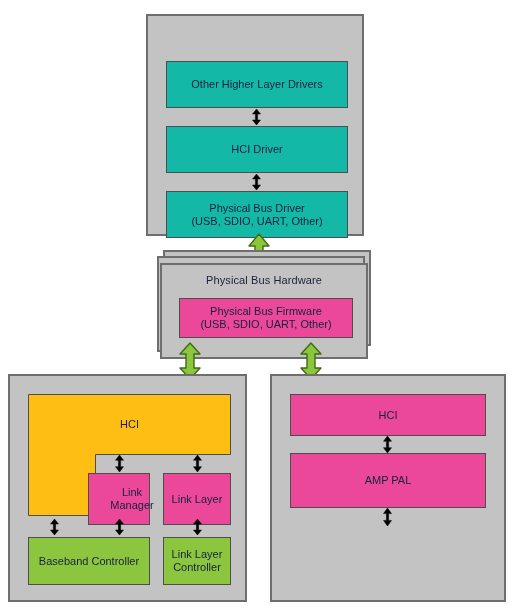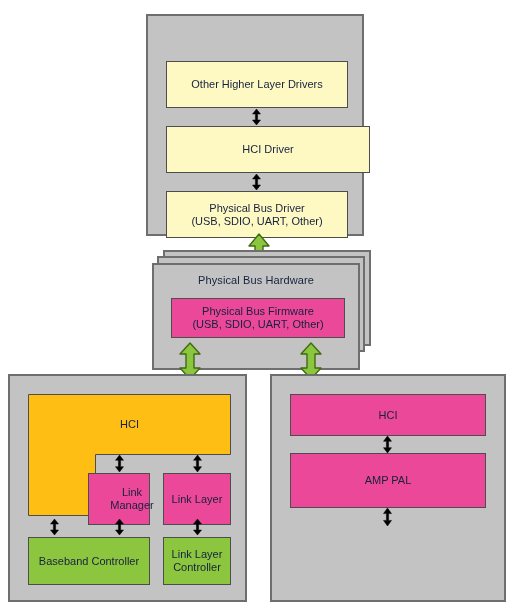--- a/index.html
+++ b/index.html
@@ -43,21 +43,21 @@
     border: 1px solid #4d4d4d;
     display: flex;
     align-items: center;
     justify-content: center;
     text-align: center;
     font-size: 11px;
     line-height: 13px;
     color: #16213e;
     white-space: pre-line;
   }
-  .blue  { background: #fef9c3; }
+  .blue  { background: #14b8a6; }
   .orange{ background: #ec4899; }
   .green { background: #8cc63f; }
 
   
   .arrow-bk {
     position: absolute;
     width: 11px;
   }
   .arrow-bk svg { display: block; }
 
@@ -78,21 +78,21 @@
 </style>
 </head>
 <body>
 
 <div id="canvas">
 
   <div class="panel" style="left:146px; top:14px; width:218px; height:222px;">
 
     <div class="block blue" style="left:18px; top:45px; width:182px; height:47px;">Other Higher Layer Drivers</div>
 
-    <div class="block blue" style="left:18px; top:110px; width:204px; height:47px;">HCI Driver</div>
+    <div class="block blue" style="left:18px; top:110px; width:182px; height:47px;">HCI Driver</div>
 
     <div class="block blue" style="left:18px; top:175px; width:182px; height:47px;">Physical Bus Driver
 (USB, SDIO, UART, Other)</div>
 
     <div class="arrow-bk" style="left:103px; top:93px; height:16px;">
       <svg width="11" height="16" viewBox="0 0 11 16">
         <path d="M5.5 0 L9.5 5 L6.6 5 L6.6 11 L9.5 11 L5.5 16 L1.5 11 L4.4 11 L4.4 5 L1.5 5 Z" fill="#000" stroke="#000" stroke-width="0.5"></path>
       </svg>
     </div>
     <div class="arrow-bk" style="left:103px; top:158px; height:16px;">
@@ -105,21 +105,21 @@
   <div class="arrow-gr" style="left:247px; top:233px;">
     <svg width="24" height="42" viewBox="0 0 24 42">
       <path d="M12 1 L22 13 L16 13 L16 29 L22 29 L12 41 L2 29 L8 29 L8 13 L2 13 Z" fill="#8cc63f" stroke="#3f6b12" stroke-width="1.4" stroke-linejoin="round"></path>
     </svg>
   </div>
 
   <div class="panel" style="left:163px; top:250px; width:208px; height:96px;"></div>
 
   <div class="panel" style="left:157px; top:256px; width:208px; height:96px;"></div>
 
-  <div class="panel" style="left:152px; top:263px; width:208px; height:107px;">
+  <div class="panel" style="left:160px; top:263px; width:208px; height:96px;">
     <div class="panel-title" style="top:9px;">Physical Bus Hardware</div>
 
     <div class="block orange" style="left:17px; top:33px; width:174px; height:40px;">Physical Bus Firmware
 (USB, SDIO, UART, Other)</div>
   </div>
 
   <div class="arrow-gr" style="left:178px; top:342px;">
     <svg width="24" height="38" viewBox="0 0 24 38">
       <path d="M12 1 L22 12 L16 12 L16 26 L22 26 L12 37 L2 26 L8 26 L8 12 L2 12 Z" fill="#8cc63f" stroke="#3f6b12" stroke-width="1.4" stroke-linejoin="round"></path>
     </svg>

